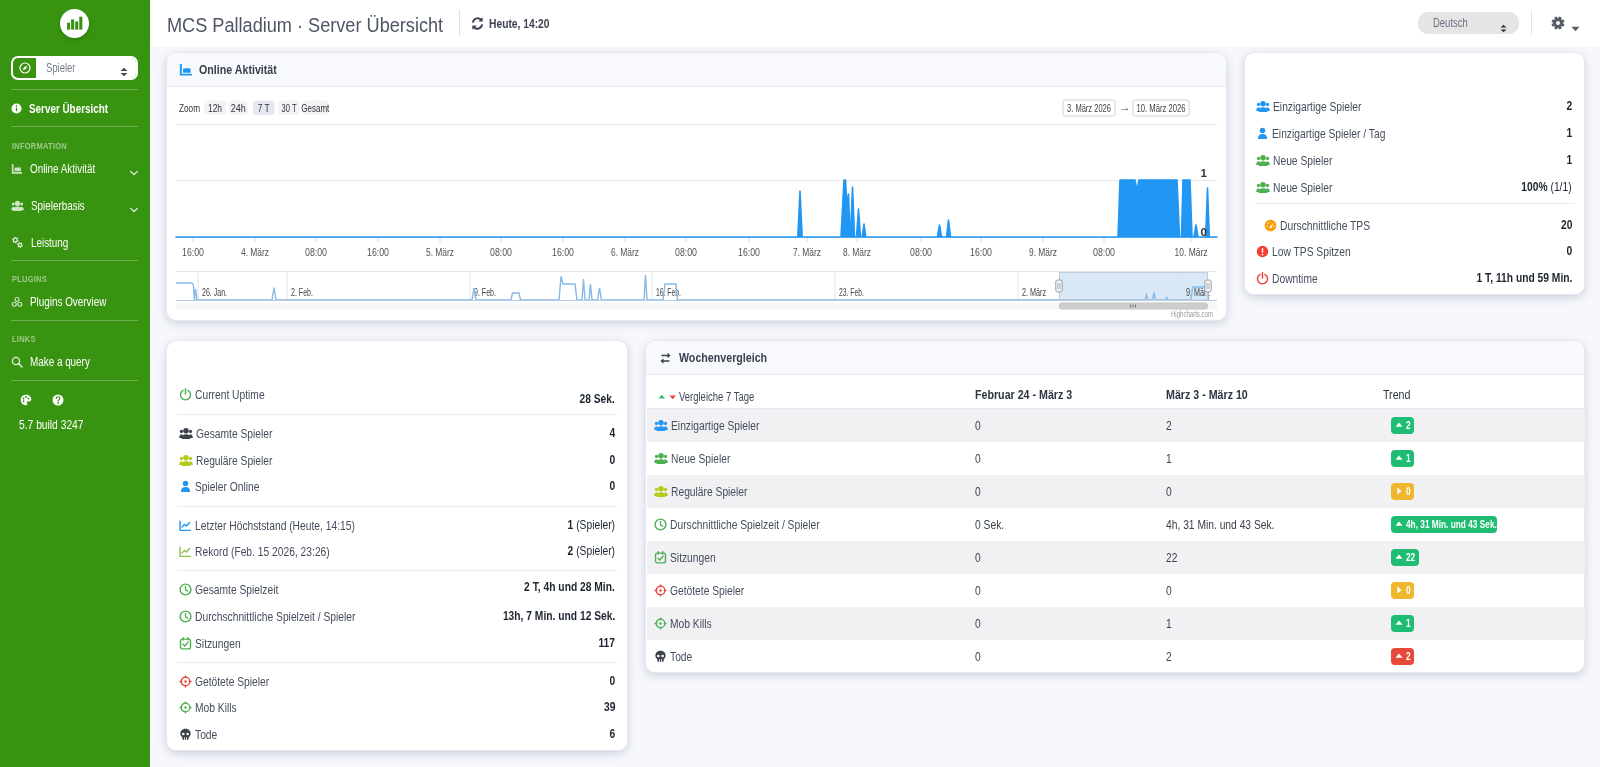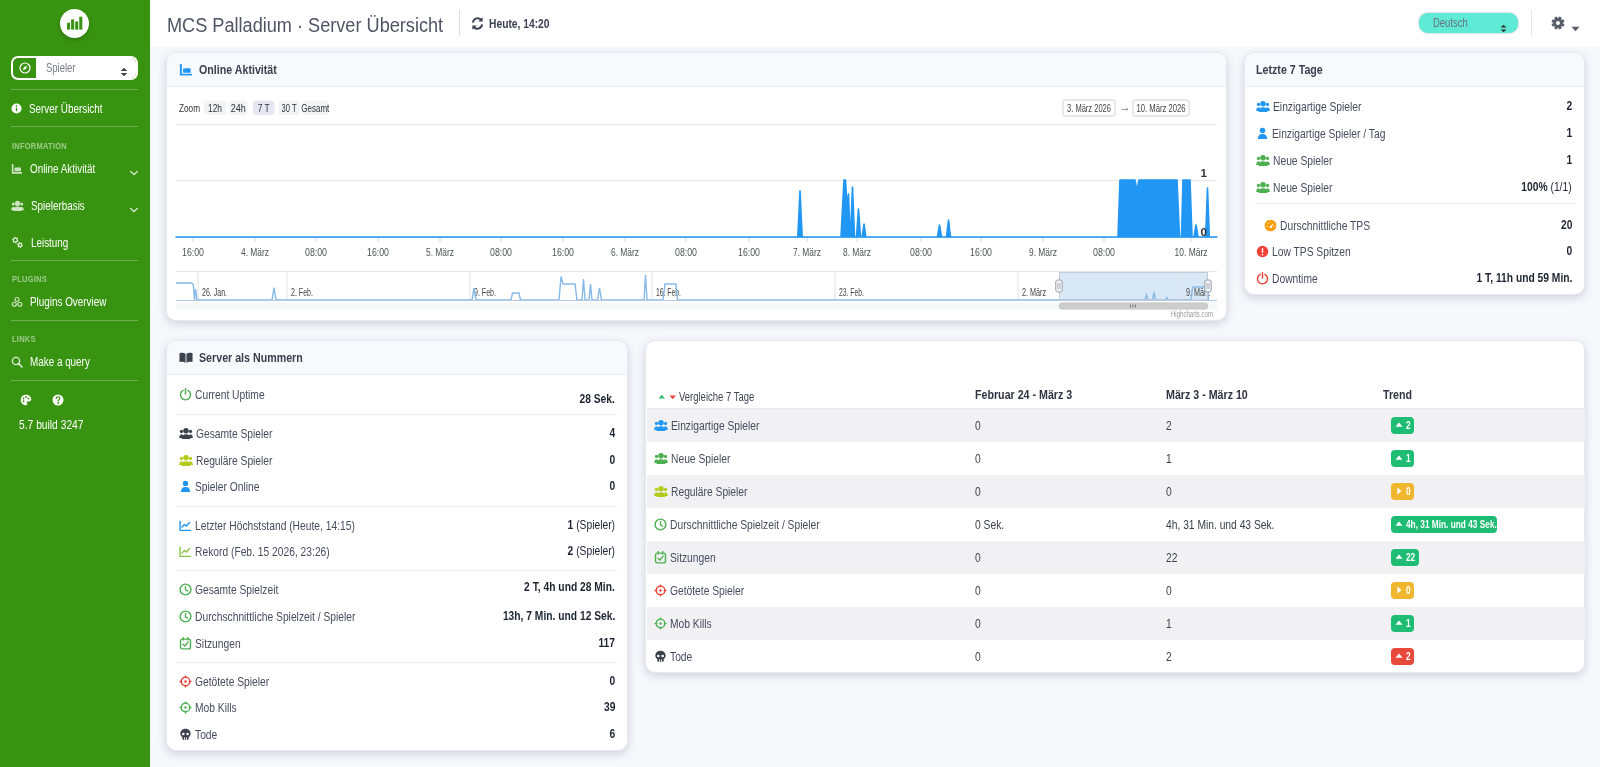--- a/index.html
+++ b/index.html
@@ -37,21 +37,21 @@
         <svg width="12" height="12" viewBox="0 0 24 24" style="">
           <circle cx="12" cy="12" r="10" fill="none" stroke="#fff" stroke-width="2.4"></circle>
           <path d="M16.5 7.5 L10 10 L7.5 16.5 L14 14 Z" fill="#fff"></path>
         </svg>
       </div>
 <div style="flex:1;background:#fff;position:relative;font-size:12px;color:#757d87;line-height:20px;padding-left:8px"><span class="tx">Spieler</span><span style="position:absolute;right:7px;top:5px"><svg width="10" height="10" viewBox="0 0 24 24" style="">
             <path d="M4 9.5 L12 2 L20 9.5 Z M4 14.5 L12 22 L20 14.5 Z" fill="#444"></path>
           </svg></span></div>
 </div>
 <div class="sdiv" style="top:89px"></div>
-<div class="nav-item" style="top:101px;height:15px;font-weight:normal">
+<div class="nav-item" style="top:101px;height:15px;font-weight:bold">
       <svg width="11" height="11" viewBox="0 0 24 24" style="">
         <circle cx="12" cy="12" r="11" fill="#fff"></circle>
         <rect x="10.6" y="10" width="2.8" height="8" rx="1.2" fill="#389310"></rect>
         <circle cx="12" cy="6.3" r="1.8" fill="#389310"></circle>
       </svg>
       <span class="tx" style="margin-left:0">Server Übersicht</span>
     </div>
 <div class="sdiv" style="top:126px"></div>
 <div class="shead" style="top:140px"><span class="tx">INFORMATION</span></div>
 <div class="nav-item" style="top:161px;height:15px">
@@ -134,21 +134,21 @@
 <div class="topbar"></div>
 <div style="position:absolute;left:167px;top:14px;font-size:19.5px;color:#4e5564;z-index:2"><span class="tx" style="transform:scaleX(0.93)">MCS Palladium · Server Übersicht</span></div>
 <div style="position:absolute;left:459px;top:10px;width:1px;height:26px;background:#dcdfe6;z-index:2"></div>
 <div style="position:absolute;left:471px;top:16px;z-index:2"><svg width="13" height="13" viewBox="0 0 24 24" style="">
       <path d="M3.5 10.5 A 9 9 0 0 1 19.8 6.2" fill="none" stroke="#3a4150" stroke-width="3.4"></path>
       <path d="M21.5 0.5 V8.5 H13.5 Z" fill="#3a4150"></path>
       <path d="M20.5 13.5 A 9 9 0 0 1 4.2 17.8" fill="none" stroke="#3a4150" stroke-width="3.4"></path>
       <path d="M2.5 23.5 V15.5 H10.5 Z" fill="#3a4150"></path>
     </svg></div>
 <div style="position:absolute;left:489px;top:16px;font-size:13px;font-weight:bold;color:#3a4150;z-index:2"><span class="tx">Heute, 14:20</span></div>
-<div style="position:absolute;left:1418px;top:12px;width:101px;height:22px;background:#5eead4;border:1px solid #e0e3ea;border-radius:10px;font-size:12px;color:#6a7080;line-height:20px;padding-left:14px;z-index:2"><span class="tx">Deutsch</span><span style="position:absolute;right:10px;top:6px"><svg width="9" height="9" viewBox="0 0 24 24" style="">
+<div style="position:absolute;left:1418px;top:12px;width:101px;height:22px;background:#e5e5e5;border:1px solid #e0e3ea;border-radius:10px;font-size:12px;color:#6a7080;line-height:20px;padding-left:14px;z-index:2"><span class="tx">Deutsch</span><span style="position:absolute;right:10px;top:6px"><svg width="9" height="9" viewBox="0 0 24 24" style="">
         <path d="M4 9.5 L12 2 L20 9.5 Z M4 14.5 L12 22 L20 14.5 Z" fill="#333"></path>
       </svg></span></div>
 <div style="position:absolute;left:1531px;top:10px;width:1px;height:26px;background:#e3e6ec;z-index:2"></div>
 <div style="position:absolute;left:1551px;top:16px;z-index:2"><svg width="14" height="14" viewBox="0 0 24 24" style="">
       <line x1="12" y1="12" x2="22.2" y2="16.2" stroke="#555c68" stroke-width="5"></line>
       <line x1="12" y1="12" x2="16.2" y2="22.2" stroke="#555c68" stroke-width="5"></line>
       <line x1="12" y1="12" x2="7.8" y2="22.2" stroke="#555c68" stroke-width="5"></line>
       <line x1="12" y1="12" x2="1.8" y2="16.2" stroke="#555c68" stroke-width="5"></line>
       <line x1="12" y1="12" x2="1.8" y2="7.8" stroke="#555c68" stroke-width="5"></line>
       <line x1="12" y1="12" x2="7.8" y2="1.8" stroke="#555c68" stroke-width="5"></line>
@@ -252,23 +252,20 @@
 <rect x="1037.75" y="193" width="6.5" height="12" rx="2" fill="#f2f3f5" stroke="#999fa8" stroke-width="1"></rect>
 <path d="M1040 196 V202 M1042 196 V202" stroke="#999fa8" stroke-width="0.8"></path>
 <rect x="9" y="215.5" width="1041" height="7" fill="#f6f7f9"></rect>
 <rect x="892" y="215.8" width="149" height="6.4" rx="3.2" fill="#cdcdcd" stroke="#bfbfbf" stroke-width="0.5"></rect>
 <path d="M963.5 217.5 V220.5 M966 217.5 V220.5 M968.5 217.5 V220.5" stroke="#777" stroke-width="1"></path>
 <text x="1046" y="230" font-size="9" fill="#999" text-anchor="end" textLength="42" lengthAdjust="spacingAndGlyphs">Highcharts.com</text>
 </svg>
 </div>
   </div>
 <div class="card" style="left:1244px;top:52px;width:341px;height:243px">
-<div class="chead" style="padding-left:11px">
-      <span class="tx">Letzte 7 Tage</span>
-    </div>
 <div class="row-i" style="left:11px;top:43px">
       <svg width="14" height="13" viewBox="0 0 24 24" style="">
         <circle cx="12" cy="6.8" r="5.1" fill="#2196f3"></circle>
         <path d="M3.8 22 Q3.8 13.2 12 13.2 Q20.2 13.2 20.2 22 Z" fill="#2196f3"></path>
         <circle cx="3.6" cy="8.2" r="3" fill="#2196f3"></circle>
         <circle cx="20.4" cy="8.2" r="3" fill="#2196f3"></circle>
         <path d="M-0.6 20.5 Q-0.6 13.4 4.6 13.4 L6.4 15.2 L5 20.5 Z" fill="#2196f3"></path>
         <path d="M24.6 20.5 Q24.6 13.4 19.4 13.4 L17.6 15.2 L19 20.5 Z" fill="#2196f3"></path>
       </svg>
       <span class="tx">Einzigartige Spieler</span>
@@ -332,27 +329,20 @@
 <div class="row-i" style="left:11px;top:215px">
       <svg width="13" height="13" viewBox="0 0 24 24" style="">
         <path d="M7.5 4.5 A9.3 9.3 0 1 0 16.5 4.5" fill="none" stroke="#ef4136" stroke-width="2.7" stroke-linecap="round"></path>
         <path d="M12 1.5 V11" stroke="#ef4136" stroke-width="2.7" stroke-linecap="round"></path>
       </svg>
       <span class="tx">Downtime</span>
     </div>
 <div class="val" style="right:12px;top:215px"><span class="txr"><b>1 T, 11h und 59 Min.</b></span></div>
 </div>
 <div class="card" style="left:166px;top:340px;width:462px;height:411px">
-<div class="chead">
-      <svg width="14" height="14" viewBox="0 0 24 24" style="">
-        <path d="M11.2 4.5 C8.5 2.8 4.5 2.6 1.6 3.4 Q0.8 3.6 0.8 4.5 V18.1 Q0.8 19.2 1.9 18.9 C4.7 18.3 8.7 18.5 11.2 20.2 Z" fill="#3c424c"></path>
-        <path d="M12.8 4.5 C15.5 2.8 19.5 2.6 22.4 3.4 Q23.2 3.6 23.2 4.5 V18.1 Q23.2 19.2 22.1 18.9 C19.3 18.3 15.3 18.5 12.8 20.2 Z" fill="#3c424c"></path>
-      </svg>
-      <span class="tx">Server als Nummern</span>
-    </div>
 <div class="row-i" style="left:12px;top:43px">
       <svg width="13" height="13" viewBox="0 0 24 24" style="">
         <path d="M7.5 4.5 A9.3 9.3 0 1 0 16.5 4.5" fill="none" stroke="#4caf50" stroke-width="2.7" stroke-linecap="round"></path>
         <path d="M12 1.5 V11" stroke="#4caf50" stroke-width="2.7" stroke-linecap="round"></path>
       </svg>
       <span class="tx">Current Uptime</span>
     </div>
 <div class="val" style="right:12px;top:48px"><span class="txr">28 Sek.</span></div>
 <div class="divider" style="left:10px;top:73px;width:440px"></div>
 <div class="row-i" style="left:12px;top:82px">
@@ -455,34 +445,41 @@
         <circle cx="8" cy="11" r="2.4" fill="#fff"></circle>
         <circle cx="16" cy="11" r="2.4" fill="#fff"></circle>
         <rect x="9.2" y="17.5" width="1.8" height="4" fill="#fff"></rect>
         <rect x="13" y="17.5" width="1.8" height="4" fill="#fff"></rect>
       </svg>
       <span class="tx">Tode</span>
     </div>
 <div class="val" style="right:12px;top:383px"><span class="txr">6</span></div>
 </div>
 <div class="card" style="left:645px;top:340px;width:940px;height:333px">
+<div class="chead">
+      <svg width="15" height="12" viewBox="0 0 24 24" style="">
+        <path d="M4 6.5 H16 V2.5 L22 8 L16 13.5 V9.5 H4 Z" fill="#3c424c" transform="translate(0,-1.2)"></path>
+        <path d="M20 17.5 H8 V13.5 L2 19 L8 24.5 V20.5 H20 Z" fill="#3c424c" transform="translate(0,-1.2)"></path>
+      </svg>
+      <span class="tx">Wochenvergleich</span>
+    </div>
 <div class="row-i" style="left:12px;top:46px;font-size:12px;color:#3f4654">
       <span style="display:inline-flex;width:21px">
         <svg width="10" height="10" viewBox="0 0 24 24" style="">
           <path d="M1.5 17 L12 4.5 L22.5 17 Z" fill="#2fbf71"></path>
         </svg>
         <svg width="10" height="10" viewBox="0 0 24 24" style="">
           <path d="M1.5 7 L12 19.5 L22.5 7 Z" fill="#e7493a"></path>
         </svg>
       </span>
       <span class="tx">Vergleiche 7 Tage</span>
     </div>
 <div style="position:absolute;left:329px;top:46px;font-size:13.5px;font-weight:bold;color:#2d3442"><span class="tx">Februar 24 - März 3</span></div>
 <div style="position:absolute;left:520px;top:46px;font-size:13.5px;font-weight:bold;color:#2d3442"><span class="tx">März 3 - März 10</span></div>
-<div style="position:absolute;left:737px;top:46px;font-size:13.5px;font-weight:bold;color:#2d3442"><span class="tx">Trend</span></div>
+<div style="position:absolute;left:737px;top:46px;font-size:13.5px;font-weight:normal;color:#2d3442"><span class="tx">Trend</span></div>
 <div style="position:absolute;left:1px;top:67px;width:938px;height:1px;background:#e6e9f0"></div>
 <div style="position:absolute;left:1px;top:68.0px;width:938px;height:33.05px;background:#f1f1f4"></div>
 <div class="row-i" style="left:8px;top:74.525px">
       <svg width="14" height="13" viewBox="0 0 24 24" style="">
         <circle cx="12" cy="6.8" r="5.1" fill="#2196f3"></circle>
         <path d="M3.8 22 Q3.8 13.2 12 13.2 Q20.2 13.2 20.2 22 Z" fill="#2196f3"></path>
         <circle cx="3.6" cy="8.2" r="3" fill="#2196f3"></circle>
         <circle cx="20.4" cy="8.2" r="3" fill="#2196f3"></circle>
         <path d="M-0.6 20.5 Q-0.6 13.4 4.6 13.4 L6.4 15.2 L5 20.5 Z" fill="#2196f3"></path>
         <path d="M24.6 20.5 Q24.6 13.4 19.4 13.4 L17.6 15.2 L19 20.5 Z" fill="#2196f3"></path>

